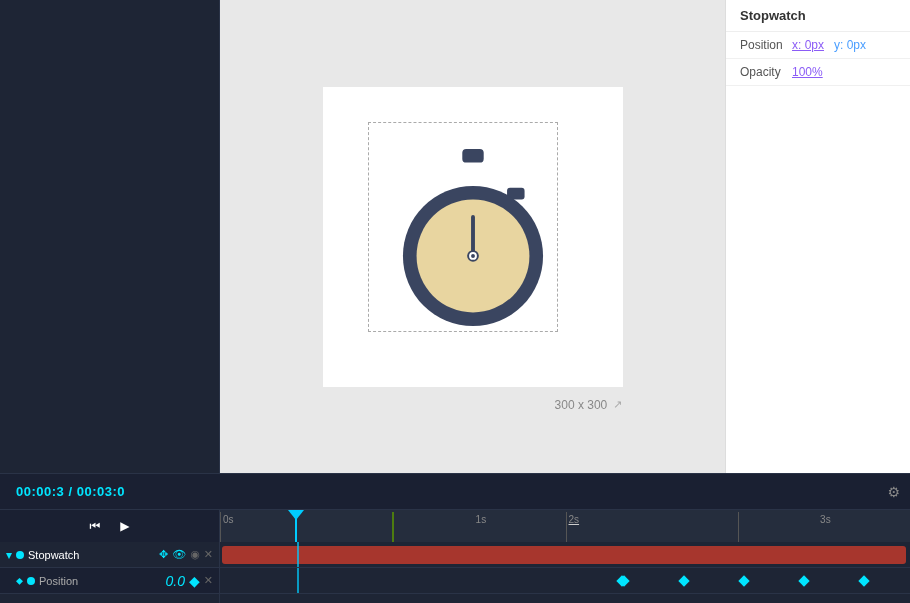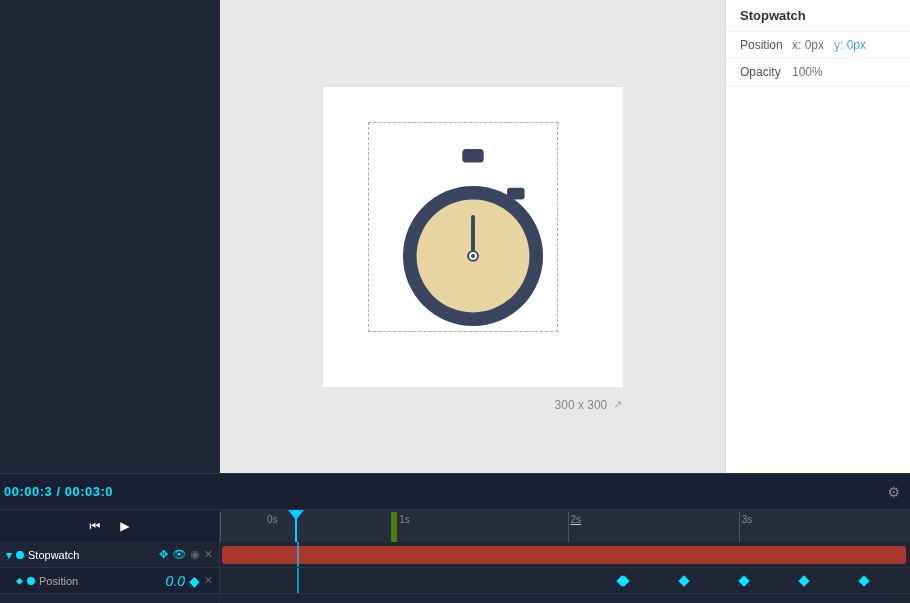--- a/index.html
+++ b/index.html
@@ -17,32 +17,32 @@
     .canvas-container { background: white; width: 300px; height: 300px; position: relative; display: flex; align-items: center; justify-content: center; }
     .canvas-dashed-border { position: absolute; top: 35px; left: 45px; width: 190px; height: 210px; border: 1.5px dashed #aaa; pointer-events: none; }
     .canvas-size-label { position: absolute; bottom: -25px; color: #888; font-size: 12px; display: flex; align-items: center; gap: 6px; }
     .resize-icon { color: #aaa; font-size: 11px; cursor: pointer; }
 
     
     .right-panel { width: 185px; background: #fff; border-left: 1px solid #ddd; padding: 0; flex-shrink: 0; }
     .right-panel-title { font-size: 13px; font-weight: bold; color: #333; padding: 8px 14px; border-bottom: 1px solid #eee; }
     .right-panel-row { display: flex; align-items: center; padding: 6px 14px; border-bottom: 1px solid #f0f0f0; }
     .right-panel-label { color: #555; font-size: 12px; width: 52px; flex-shrink: 0; }
-    .right-panel-value { color: #737373; font-size: 12px; margin-right: 10px; }
+    .right-panel-value { color: #8b5cf6; font-size: 12px; margin-right: 10px; text-decoration: underline; }
     .right-panel-value2 { color: #4a9eff; font-size: 12px; }
 
     
     .stopwatch-svg { width: 170px; height: 180px; }
 
     
     .bottom-area { height: 130px; background: #1e2535; border-top: 1px solid #2a3347; display: flex; flex-direction: column; }
 
     
     .time-controls { height: 36px; display: flex; align-items: center; background: #1a2032; border-bottom: 1px solid #2a3347; }
-    .time-display { color: #00e5ff; font-size: 13px; font-weight: bold; padding: 0 4px; letter-spacing: 0.5px; }
+    .time-display { color: #00e5ff; font-size: 13px; font-weight: bold; padding: 0 16px; letter-spacing: 0.5px; }
     .settings-icon { margin-left: auto; margin-right: 10px; color: #888; cursor: pointer; font-size: 14px; }
 
     
     .playback-controls { display: flex; align-items: center; height: 32px; background: #1a2032; border-bottom: 1px solid #2a3347; }
     .sidebar-playback { width: 220px; display: flex; align-items: center; justify-content: center; gap: 20px; background: #1a2032; border-right: 1px solid #2a3347; height: 32px; }
     .play-btn { color: #fff; font-size: 12px; cursor: pointer; background: none; border: none; }
     .timeline-ruler { flex: 1; background: #252d3d; height: 32px; position: relative; overflow: hidden; }
     .playhead { position: absolute; top: 0; left: 75px; width: 2px; height: 100%; background: #00ccff; }
     .playhead-triangle { position: absolute; top: 0; left: 68px; width: 0; height: 0; border-left: 8px solid transparent; border-right: 8px solid transparent; border-top: 10px solid #00ccff; }
 
@@ -140,29 +140,29 @@
         <button class="play-btn">⏮</button>
         <button class="play-btn">▶</button>
       </div>
 
       <div class="timeline-ruler" style="position:relative;">
 
         <div class="playhead-triangle"></div>
 
         <div style="display:flex; height:100%; align-items:flex-start; padding-top:2px;">
           <div style="flex:1; border-left:1px solid #555; padding-left:2px; height:100%; position:relative;">
-            <span style="color:#888; font-size:10px;margin-left:44px;">0s</span>
-          </div>
-          <div style="flex:1; border-left:6px solid #4d7c0f; padding-left:2px; height:100%; position:relative;">
+            <span style="color:#888; font-size:10px;">0s</span>
+          </div>
+          <div style="flex:1; border-left:2px solid #4d7c0f; padding-left:2px; height:100%; position:relative;text-align:center;">
             <span style="color:#888; font-size:10px;">1s</span>
           </div>
           <div style="flex:1; border-left:1px solid #555; padding-left:2px; height:100%; position:relative;text-decoration:underline;">
             <span style="color:#888; font-size:10px;">2s</span>
           </div>
-          <div style="flex:1; border-left:1px solid #555; padding-left:2px; height:100%; position:relative;">
+          <div style="flex:1; border-left:1px solid #555; padding-left:2px; height:100%; position:relative;text-align:center;">
             <span style="color:#888; font-size:10px;">3s</span>
           </div>
         </div>
 
         <div class="playhead"></div>
       </div>
     </div>
 
     <div class="track-rows">
 

